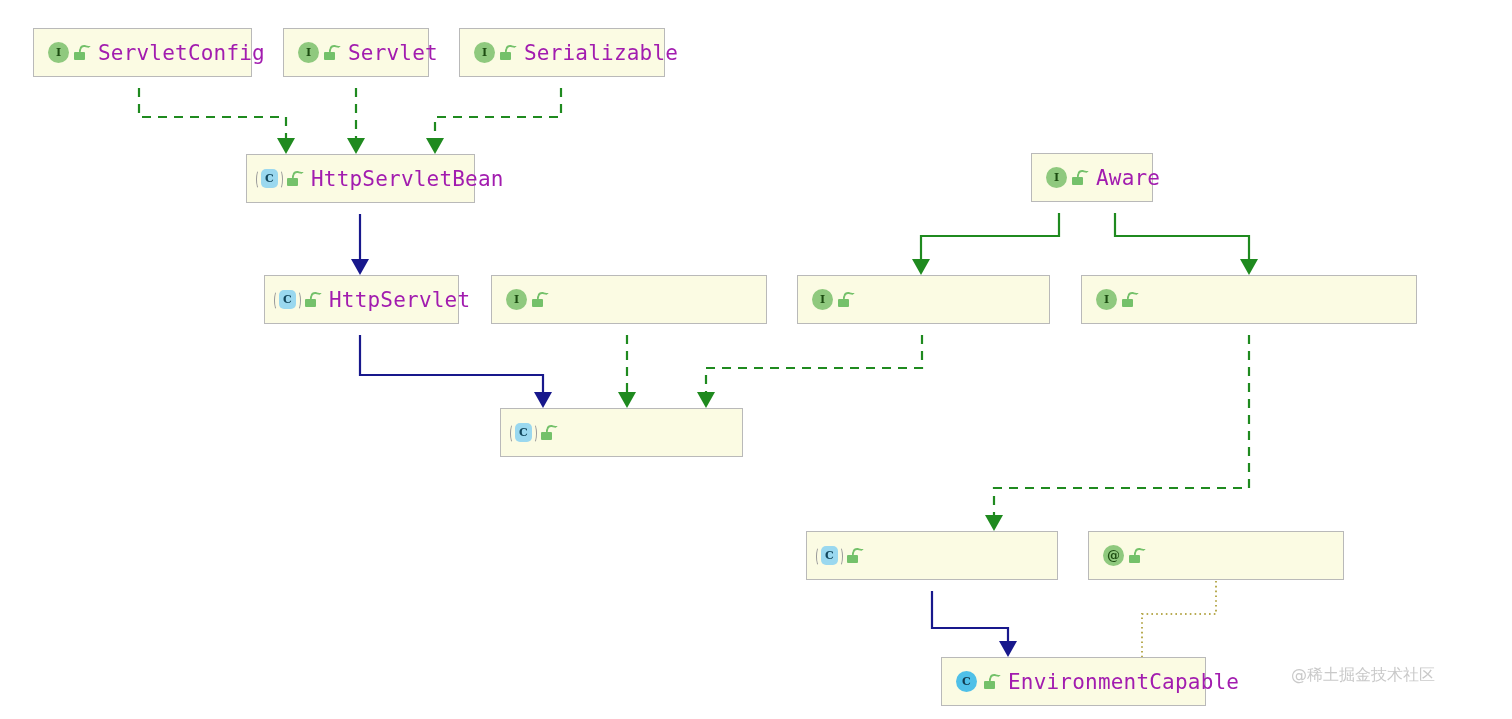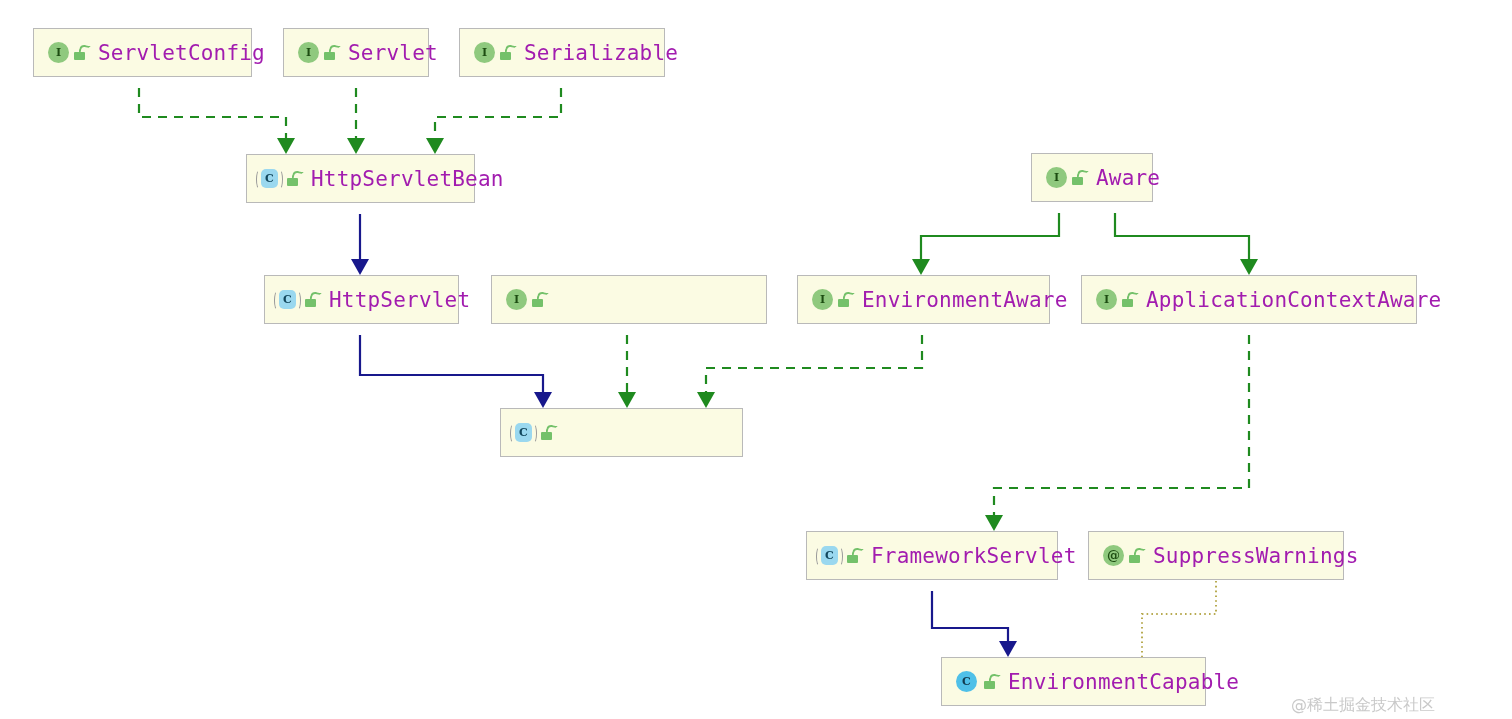--- a/index.html
+++ b/index.html
@@ -254,58 +254,54 @@
           <span class="shackle"></span>
           <span class="body"></span>
         </span>
       </div>
       <div class="node" style="left: 797px; top: 275px; width: 253px; height: 49px;">
         <span class="stereo iface">I</span>
         <span class="lock">
           <span class="shackle"></span>
           <span class="body"></span>
         </span>
-        <span class="node-label">EnvironmentAware</span>
       </div>
       <div class="node" style="left: 1081px; top: 275px; width: 336px; height: 49px;">
         <span class="stereo iface">I</span>
         <span class="lock">
           <span class="shackle"></span>
           <span class="body"></span>
         </span>
-        <span class="node-label">ApplicationContextAware</span>
       </div>
       <div class="node" style="left: 500px; top: 408px; width: 243px; height: 49px;">
         <span class="stereo cls">C</span>
         <span class="lock">
           <span class="shackle"></span>
           <span class="body"></span>
         </span>
       </div>
       <div class="node" style="left: 806px; top: 531px; width: 252px; height: 49px;">
         <span class="stereo cls">C</span>
         <span class="lock">
           <span class="shackle"></span>
           <span class="body"></span>
         </span>
-        <span class="node-label">FrameworkServlet</span>
       </div>
       <div class="node" style="left: 1088px; top: 531px; width: 256px; height: 49px;">
         <span class="stereo anno">@</span>
         <span class="lock">
           <span class="shackle"></span>
           <span class="body"></span>
         </span>
-        <span class="node-label">SuppressWarnings</span>
       </div>
       <div class="node" style="left: 941px; top: 657px; width: 265px; height: 49px;">
         <span class="stereo cls-focus">C</span>
         <span class="lock">
           <span class="shackle"></span>
           <span class="body"></span>
         </span>
         <span class="node-label">EnvironmentCapable</span>
       </div>
     </div>
 
-  <div class="watermark" style="left: 1291px; top: 695px;">@稀土掘金技术社区</div>
+  <div class="watermark" style="left: 1291px; top: 665px;">@稀土掘金技术社区</div>
 
 </div>
 
 </body></html>

